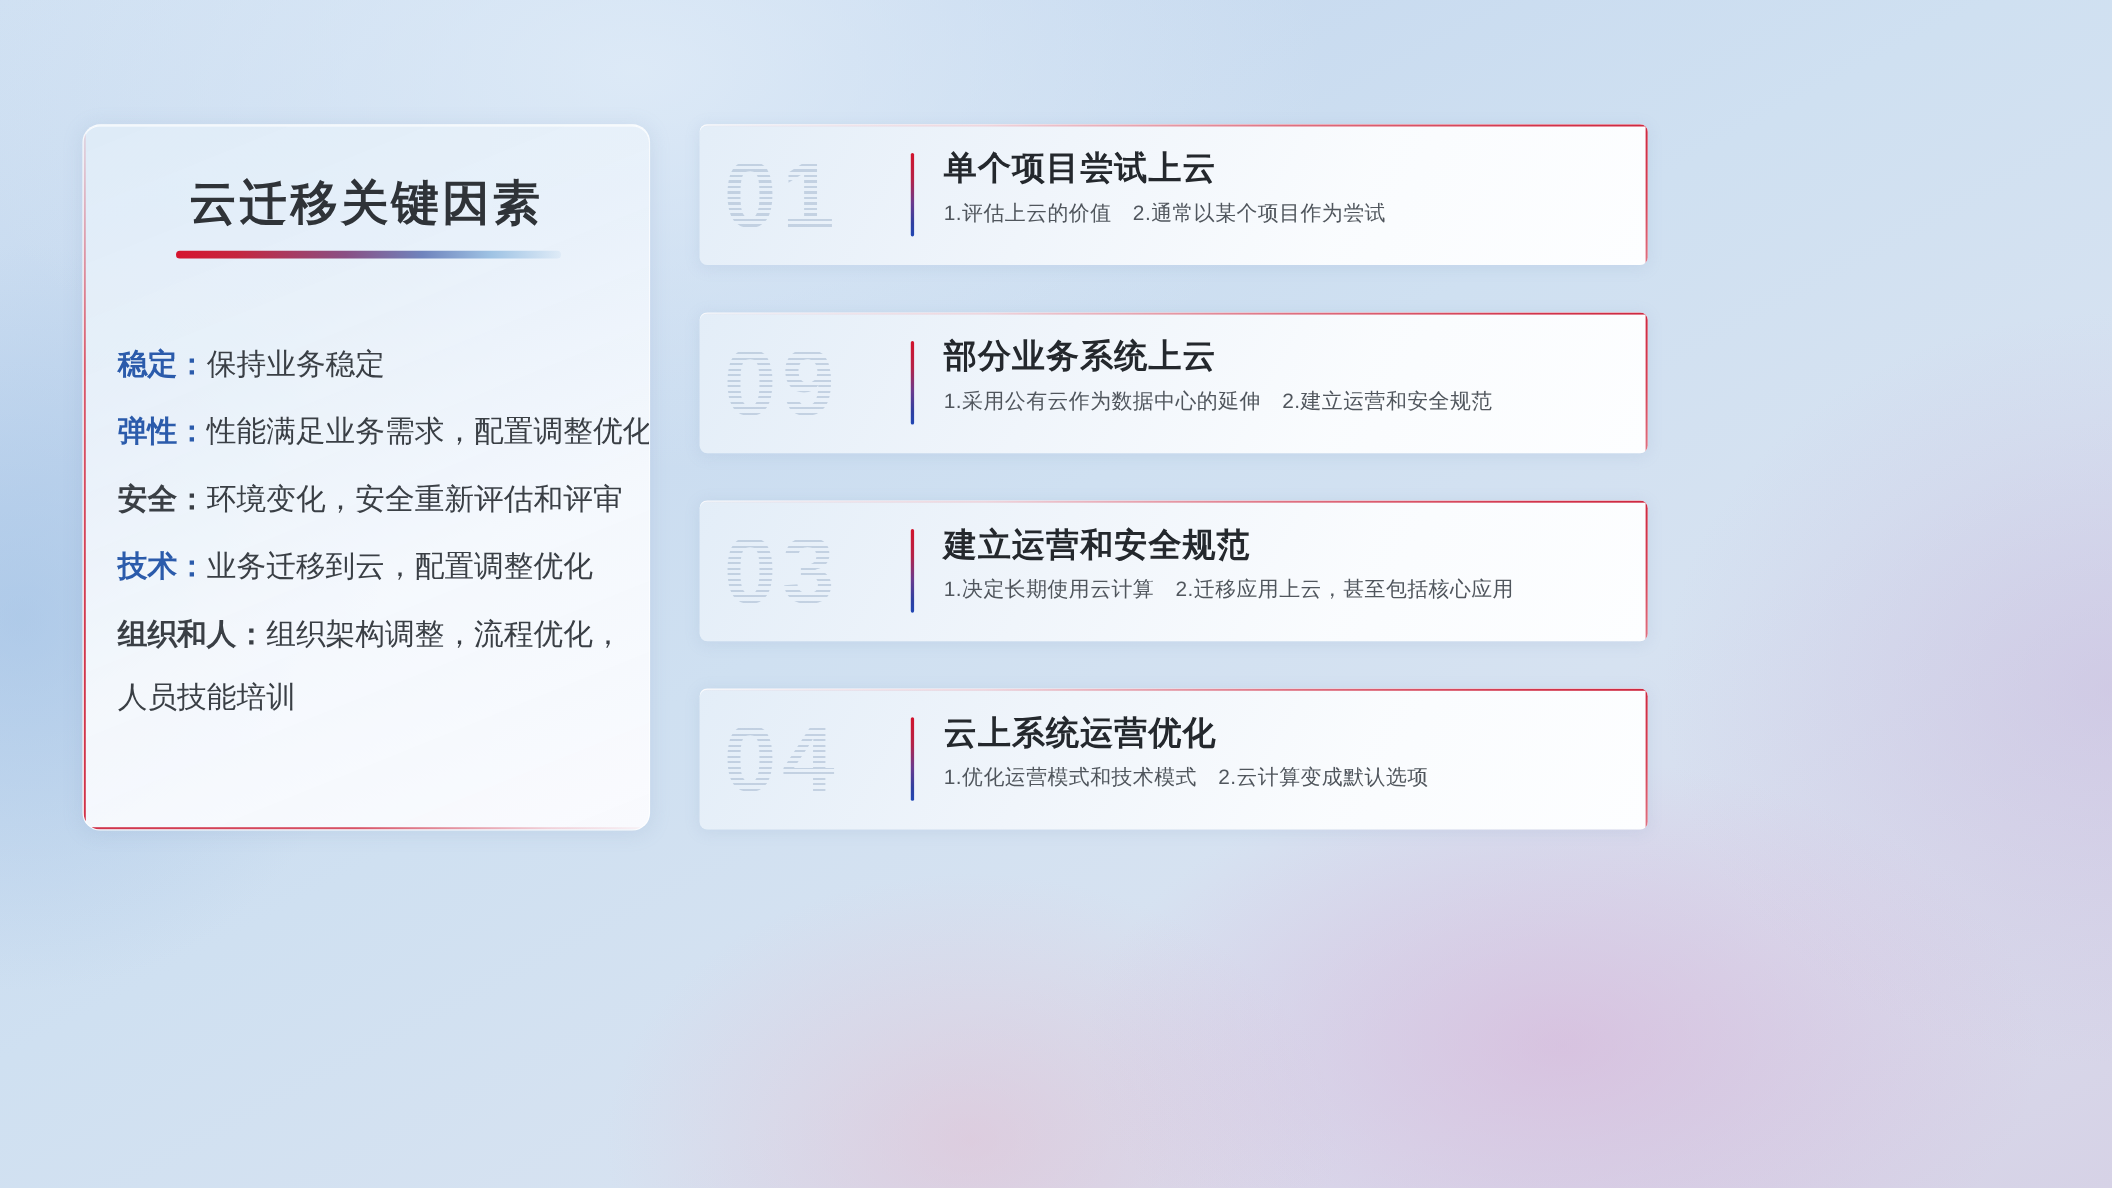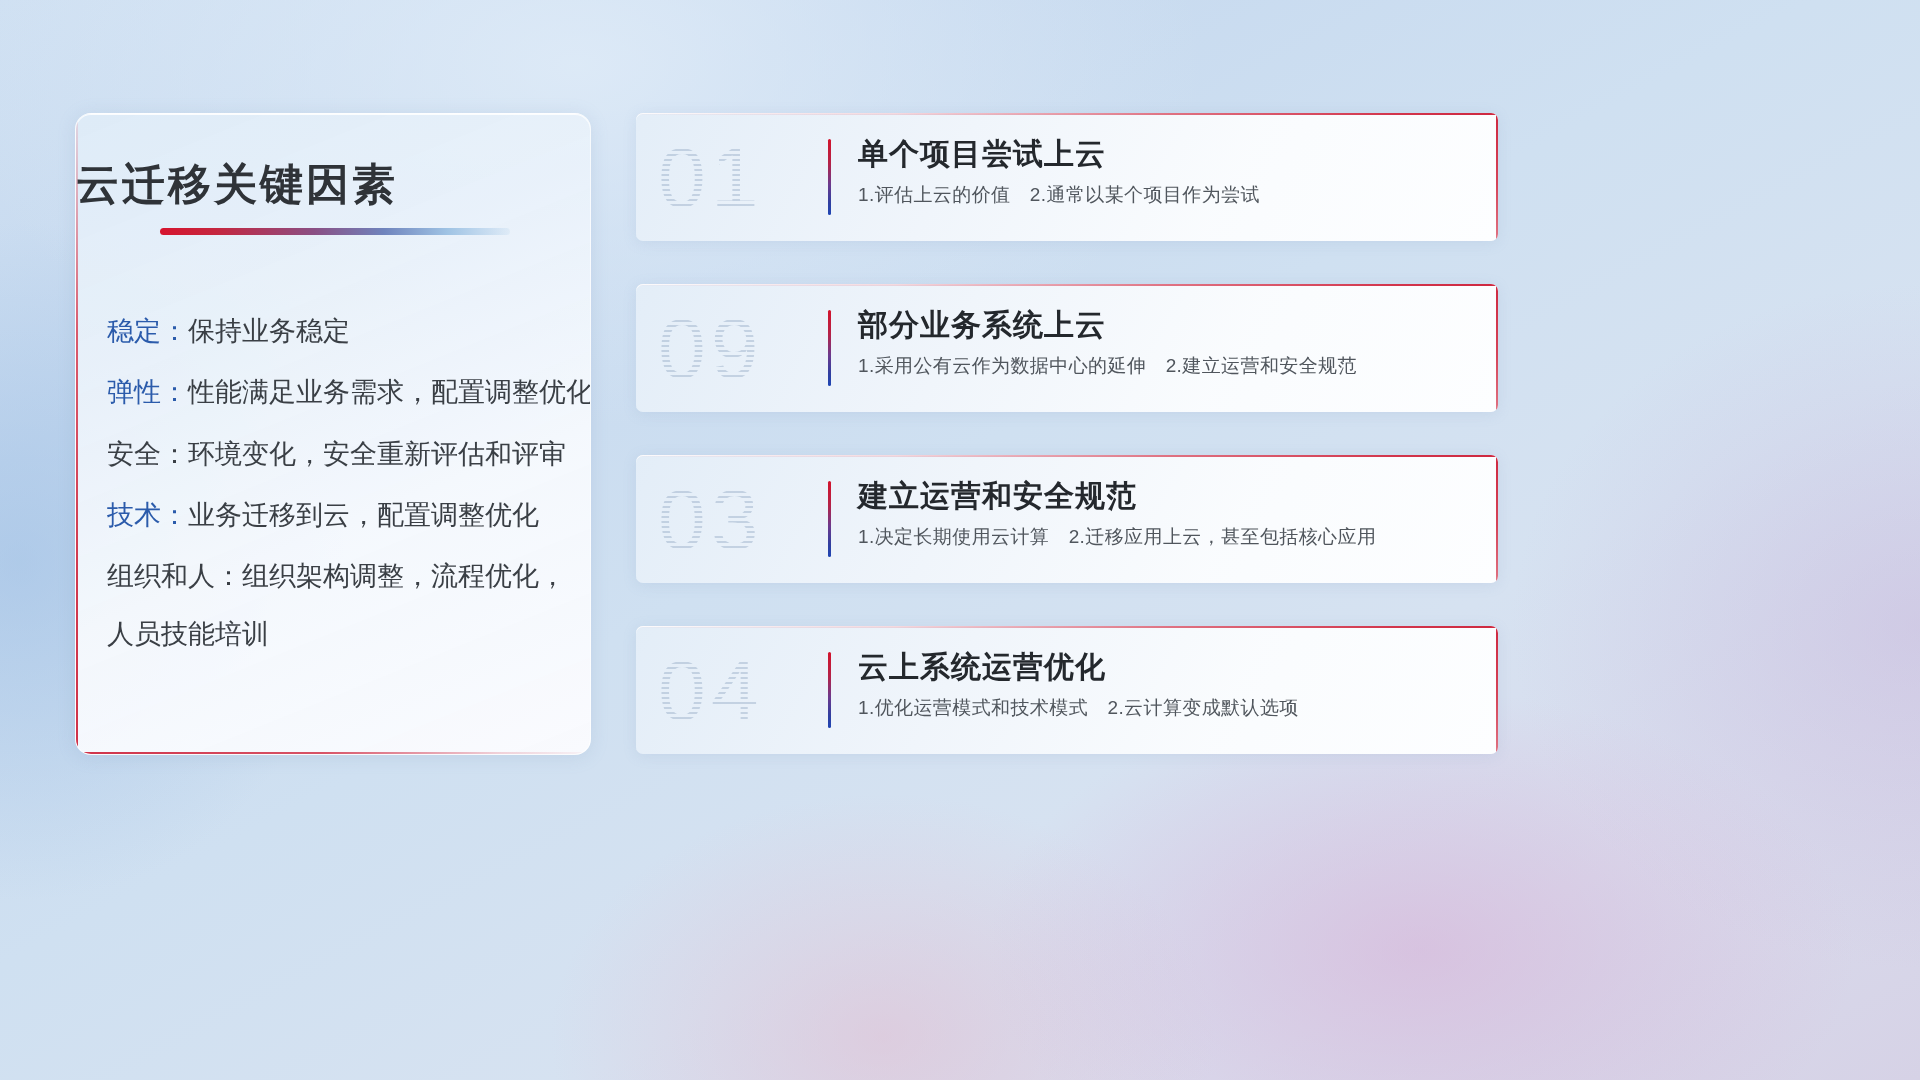--- a/index.html
+++ b/index.html
@@ -64,21 +64,21 @@
       rgba(206,40,64,0.95) 0%,
       rgba(210,54,76,0.85) 48%,
       rgba(224,130,146,0.35) 82%,
       rgba(236,190,198,0.10) 100%);
   }
 
   #panel-title {
     position: absolute;
     left: 0; top: 42px;
     width: 100%;
-    text-align: left;
+    text-align: center;
     font-size: 43px;
     font-weight: bold;
     letter-spacing: 3px;
     color: #2f3338;
   }
 
   #title-rule {
     position: absolute;
     left: 84px;
     top: 114px;
@@ -102,21 +102,21 @@
   }
   .factor-row {
     display: flex;
     align-items: baseline;
     margin-bottom: 23px;
     font-size: 27px;
     line-height: 1.42;
     white-space: nowrap;
   }
   .factor-label {
-    font-weight: normal;
+    font-weight: bold;
     flex: 0 0 auto;
   }
   .factor-label.accent { color: #2b5bab; }
   .factor-label.plain  { color: #3a3f45; }
   .factor-text {
     color: #3a3f45;
     flex: 0 1 auto;
   }
   .factor-row.cont {
     margin-top: -4px;
@@ -166,21 +166,21 @@
       rgba(210,52,74,0.92) 55%,
       rgba(216,80,100,0.80) 100%);
   }
 
   .ghost-number {
     position: absolute;
     left: 22px;
     top: 50%;
     transform: translateY(-50%);
     font-size: 86px;
-    font-weight: normal;
+    font-weight: bold;
     letter-spacing: 5px;
     line-height: 1;
     color: #8ea6c4;
     opacity: 0.34;
     -webkit-background-clip: text;
     background-clip: text;
     -webkit-text-fill-color: transparent;
     background-image: repeating-linear-gradient(
       180deg,
       rgba(120,146,178,0.95) 0px,

